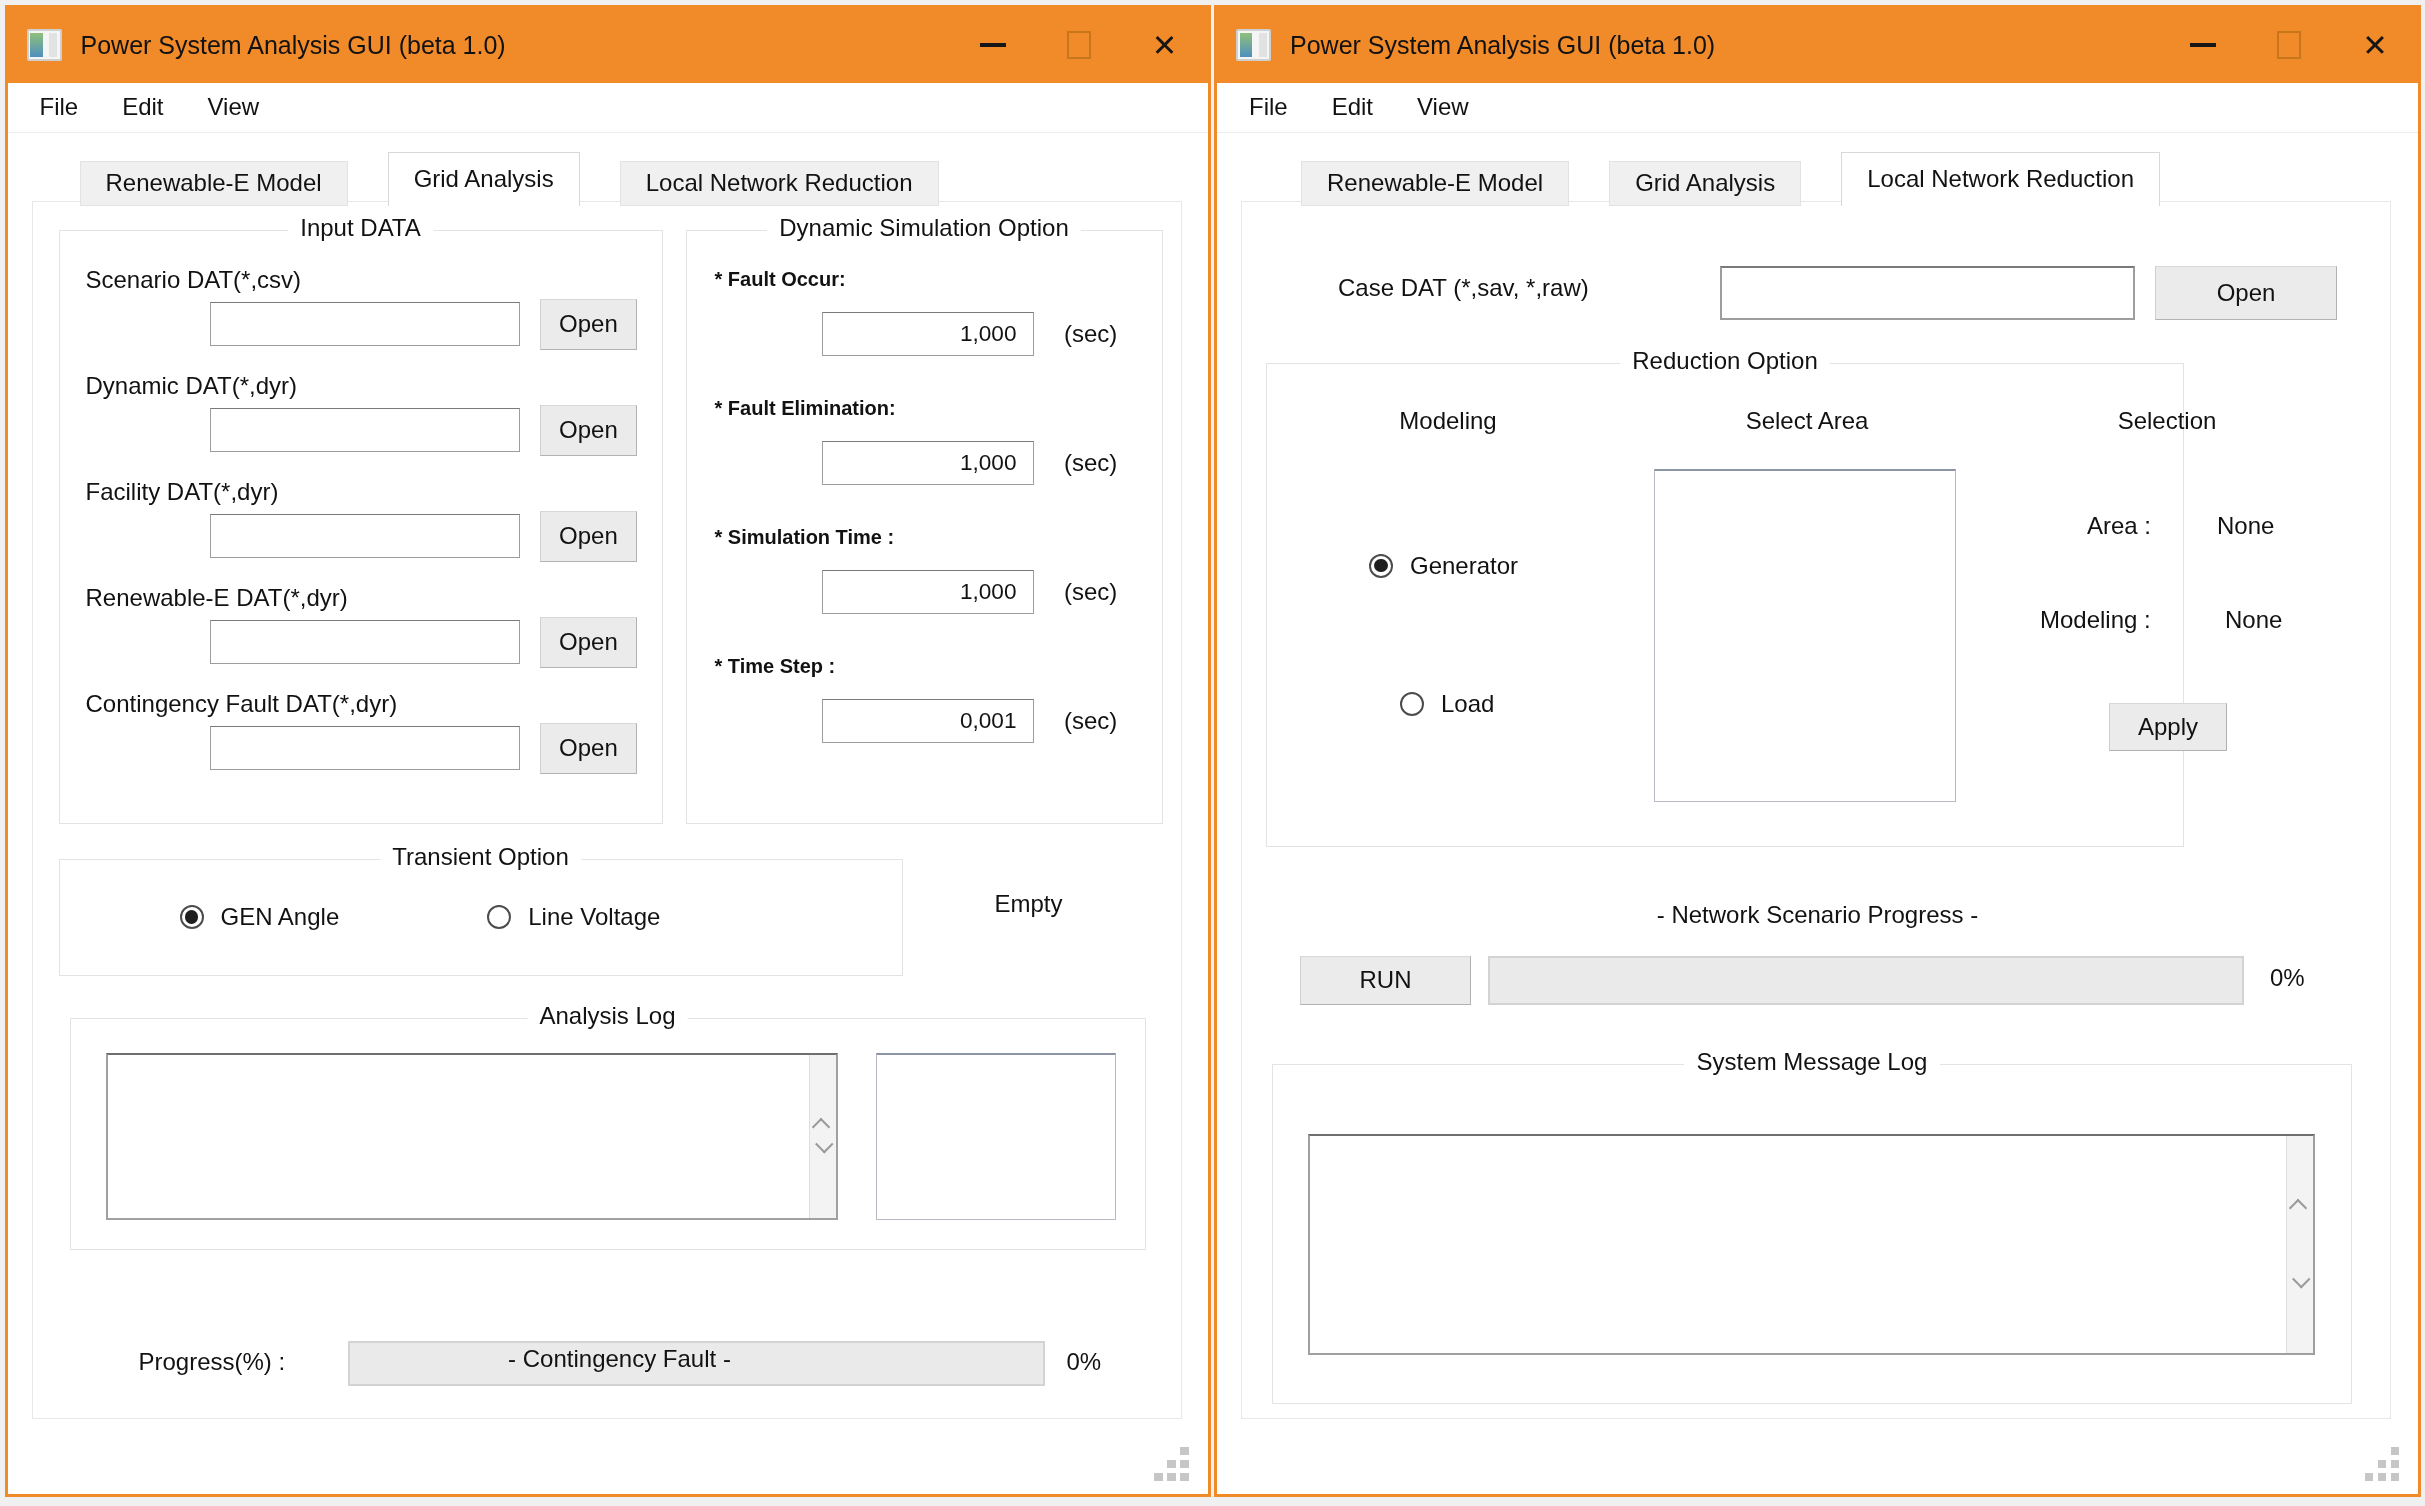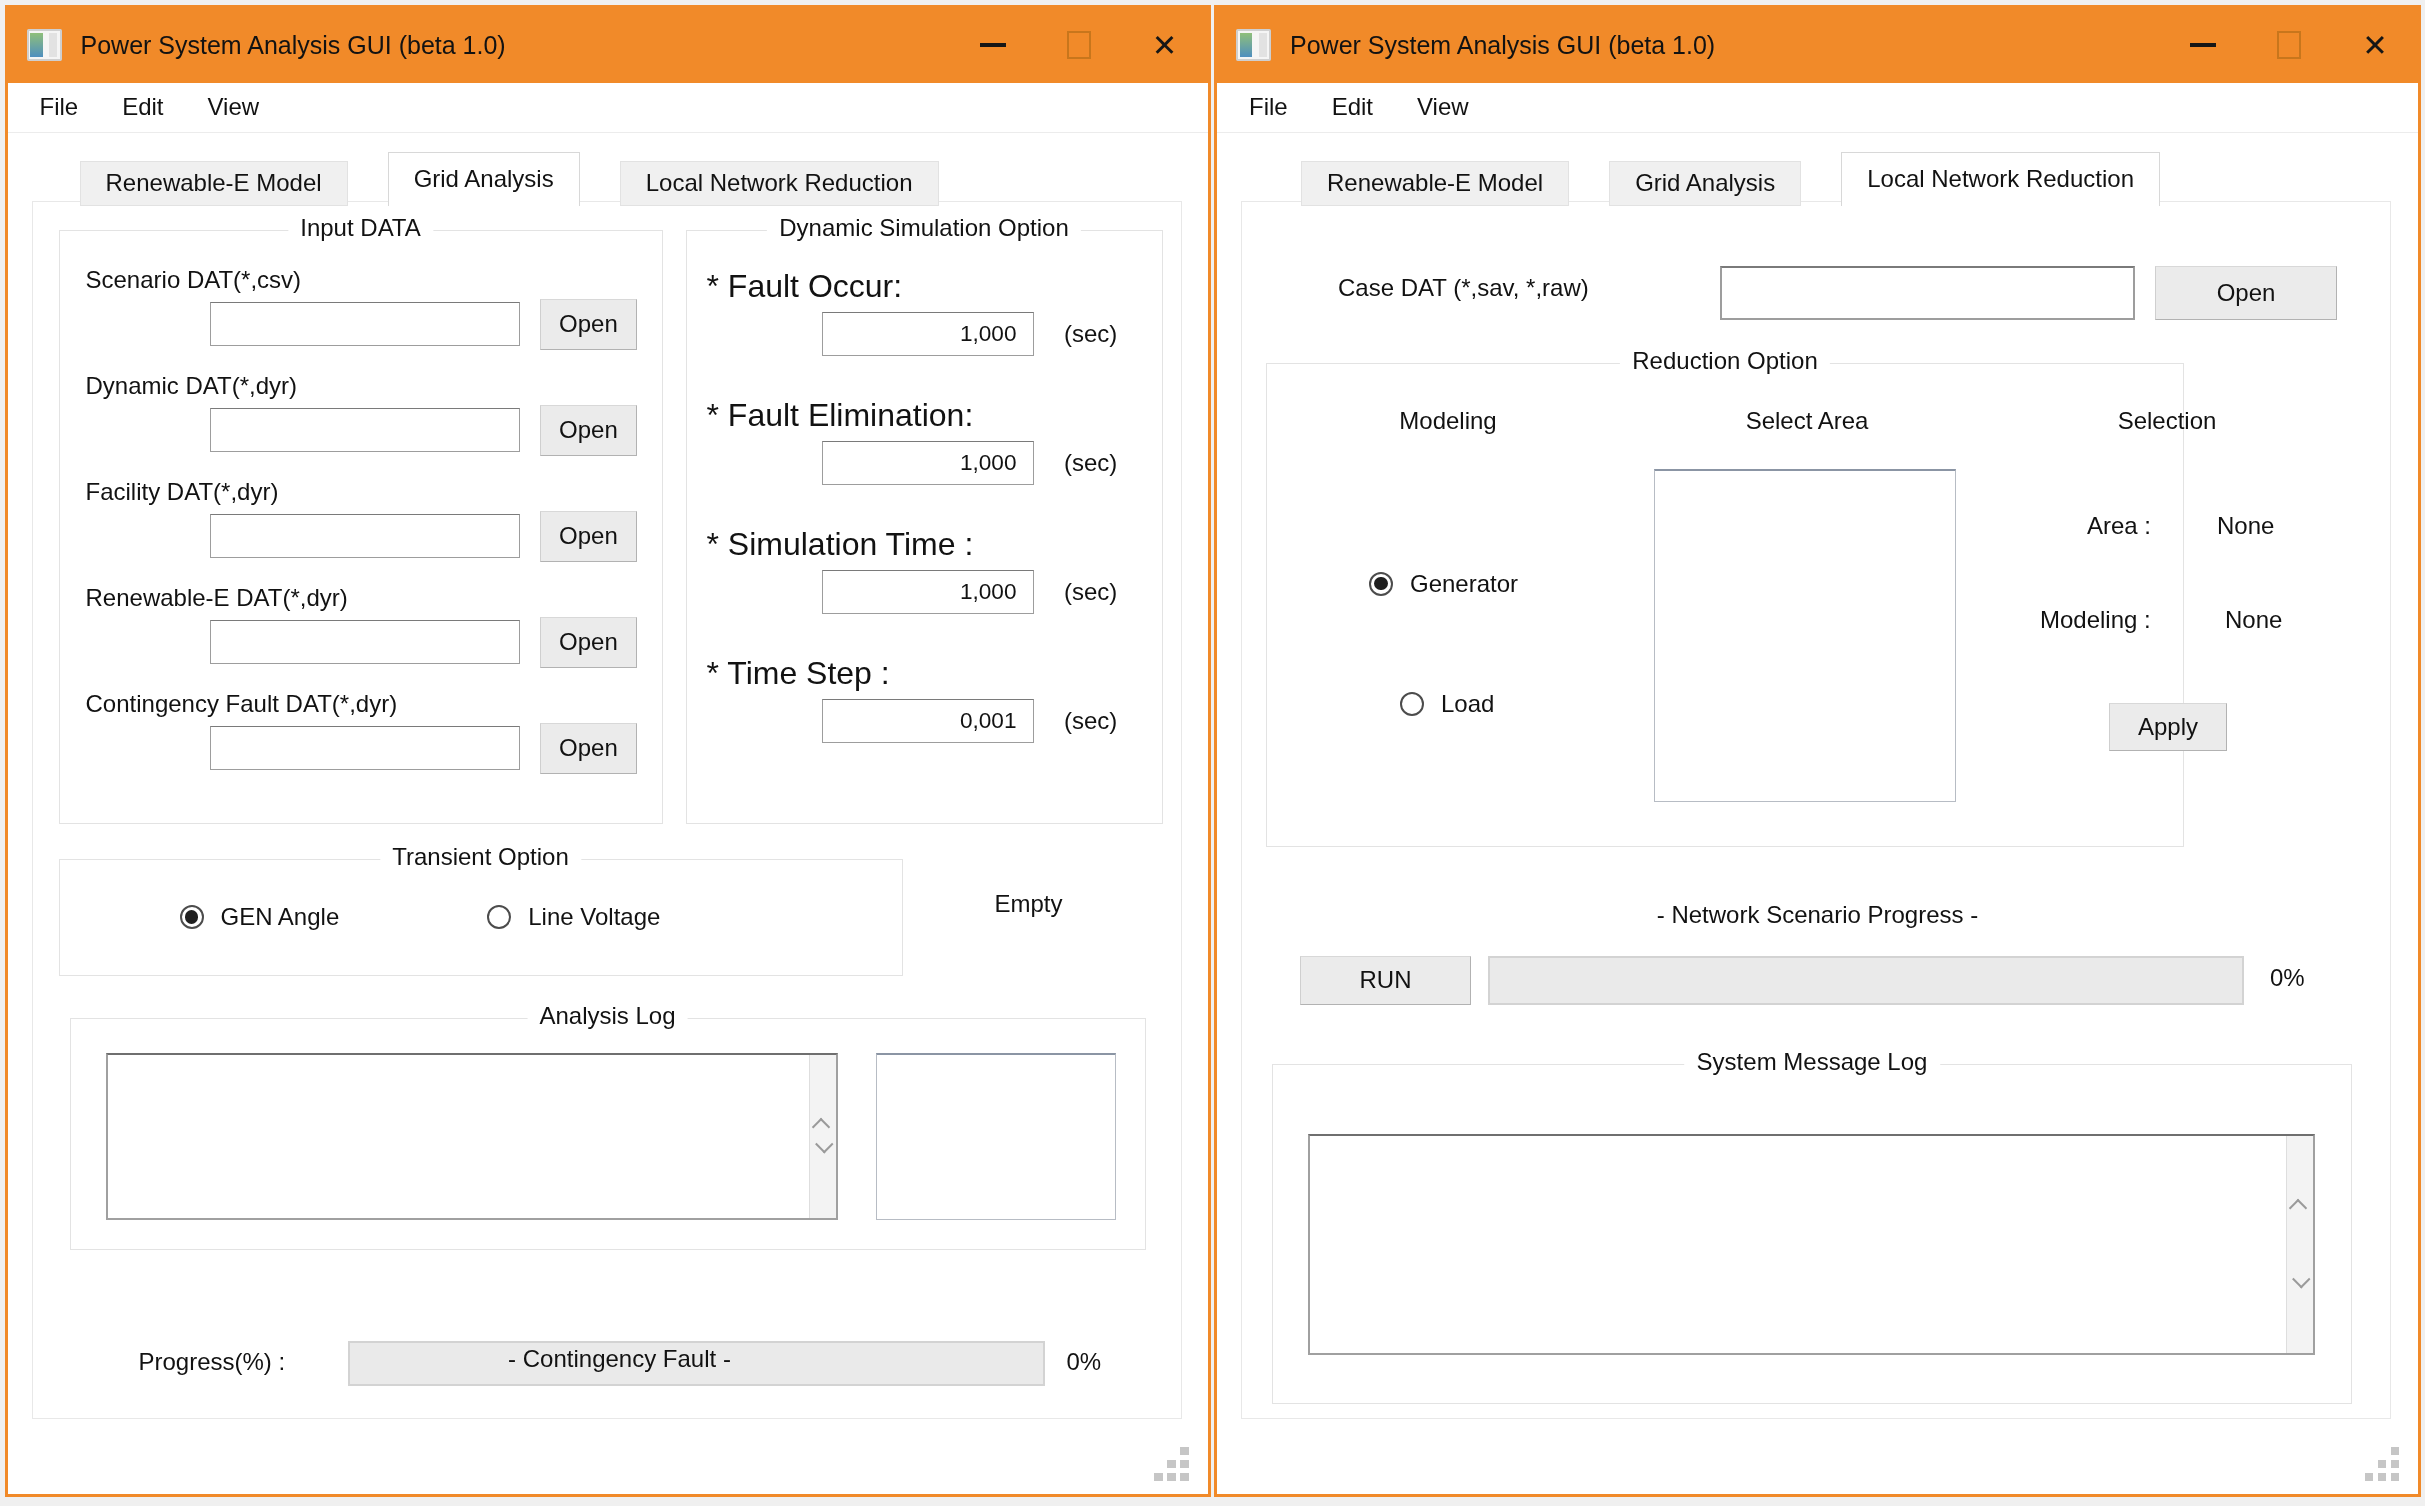--- a/index.html
+++ b/index.html
@@ -90,21 +90,21 @@
   #grp-input { left:51px; top:97px; width:604px; height:594px; padding-top:35px; }
   .io-row  { position:relative; height:106px; }
   .io-label{ position:absolute; left:26px; top:0; font-size:24px; white-space:nowrap; }
   .io-line { position:absolute; left:150px; top:33px; display:flex; align-items:center; gap:20.4px; }
   .io-text { width:310px; height:44px; }
   .open-btn{ width:97px; height:51px; }
 
   
   #grp-dyn { left:678px; top:97px; width:477px; height:594px; padding-top:32px; }
   .dyn-row  { position:relative; height:129px; }
-  .dyn-label{ position:absolute; left:20px; top:5.7px; font-size:32px; white-space:nowrap; }
+  .dyn-label{ position:absolute; left:28px; top:5.7px; font-size:20px; white-space:nowrap;font-weight:bold; }
   .dyn-line { position:absolute; left:135px; top:49px; display:flex; align-items:center; gap:30.5px; }
   .num-input{ width:212px; height:44px; text-align:right; padding-right:16px; }
   .unit     { font-size:24px; }
 
   
   #grp-trans { left:51px; top:726px; width:844px; height:117px; }
   .trans-inner { display:flex; align-items:center; height:100%; padding-left:120px; gap:148px; }
   .radio-item { display:flex; align-items:center; gap:17px; font-size:24px; white-space:nowrap; }
   .radio { width:24px; height:24px; border-radius:50%; border:2.3px solid #4c4c4c; background:#fff; position:relative; box-sizing:border-box; flex:0 0 auto; }
   .radio.checked::after { content:""; position:absolute; inset:3.4px; border-radius:50%; background:#1f1f1f; }
@@ -155,21 +155,21 @@
   
   #case-label { left:121px; top:141px; }
   #case-input { position:absolute; left:503px; top:133px; width:415px; height:54px; z-index:1; border-width:2.3px; }
   #case-open  { position:absolute; left:938px; top:133px; width:182px; height:54px; z-index:1; }
 
   #grp-reduction { left:49px; top:230px; width:918px; height:484px; }
   .col-h { position:absolute; top:43px; transform:translateX(-50%); font-size:24px; white-space:nowrap; }
   #colh-modeling { left:181px; }
   #colh-selectarea { left:540px; }
   #colh-selection { left:900px; }
-  #radio-generator { position:absolute; left:102px; top:188px;margin-top:18px; }
+  #radio-generator { position:absolute; left:102px; top:188px; }
   #radio-load      { position:absolute; left:133px; top:326px; }
   #area-listbox    { left:387px; top:105px; width:302px; height:333px; }
   .sel-label { position:absolute; font-size:24px; white-space:nowrap; }
   #sel-area-label  { left:820px; top:148px; }
   #sel-area-value  { left:950px; top:148px; }
   #sel-mod-label   { left:773px; top:242px; }
   #sel-mod-value   { left:958px; top:242px; }
   #apply-btn { position:absolute; left:842px; top:339px; width:118px; height:48px; }
 
   #net-title { top:768px; }

